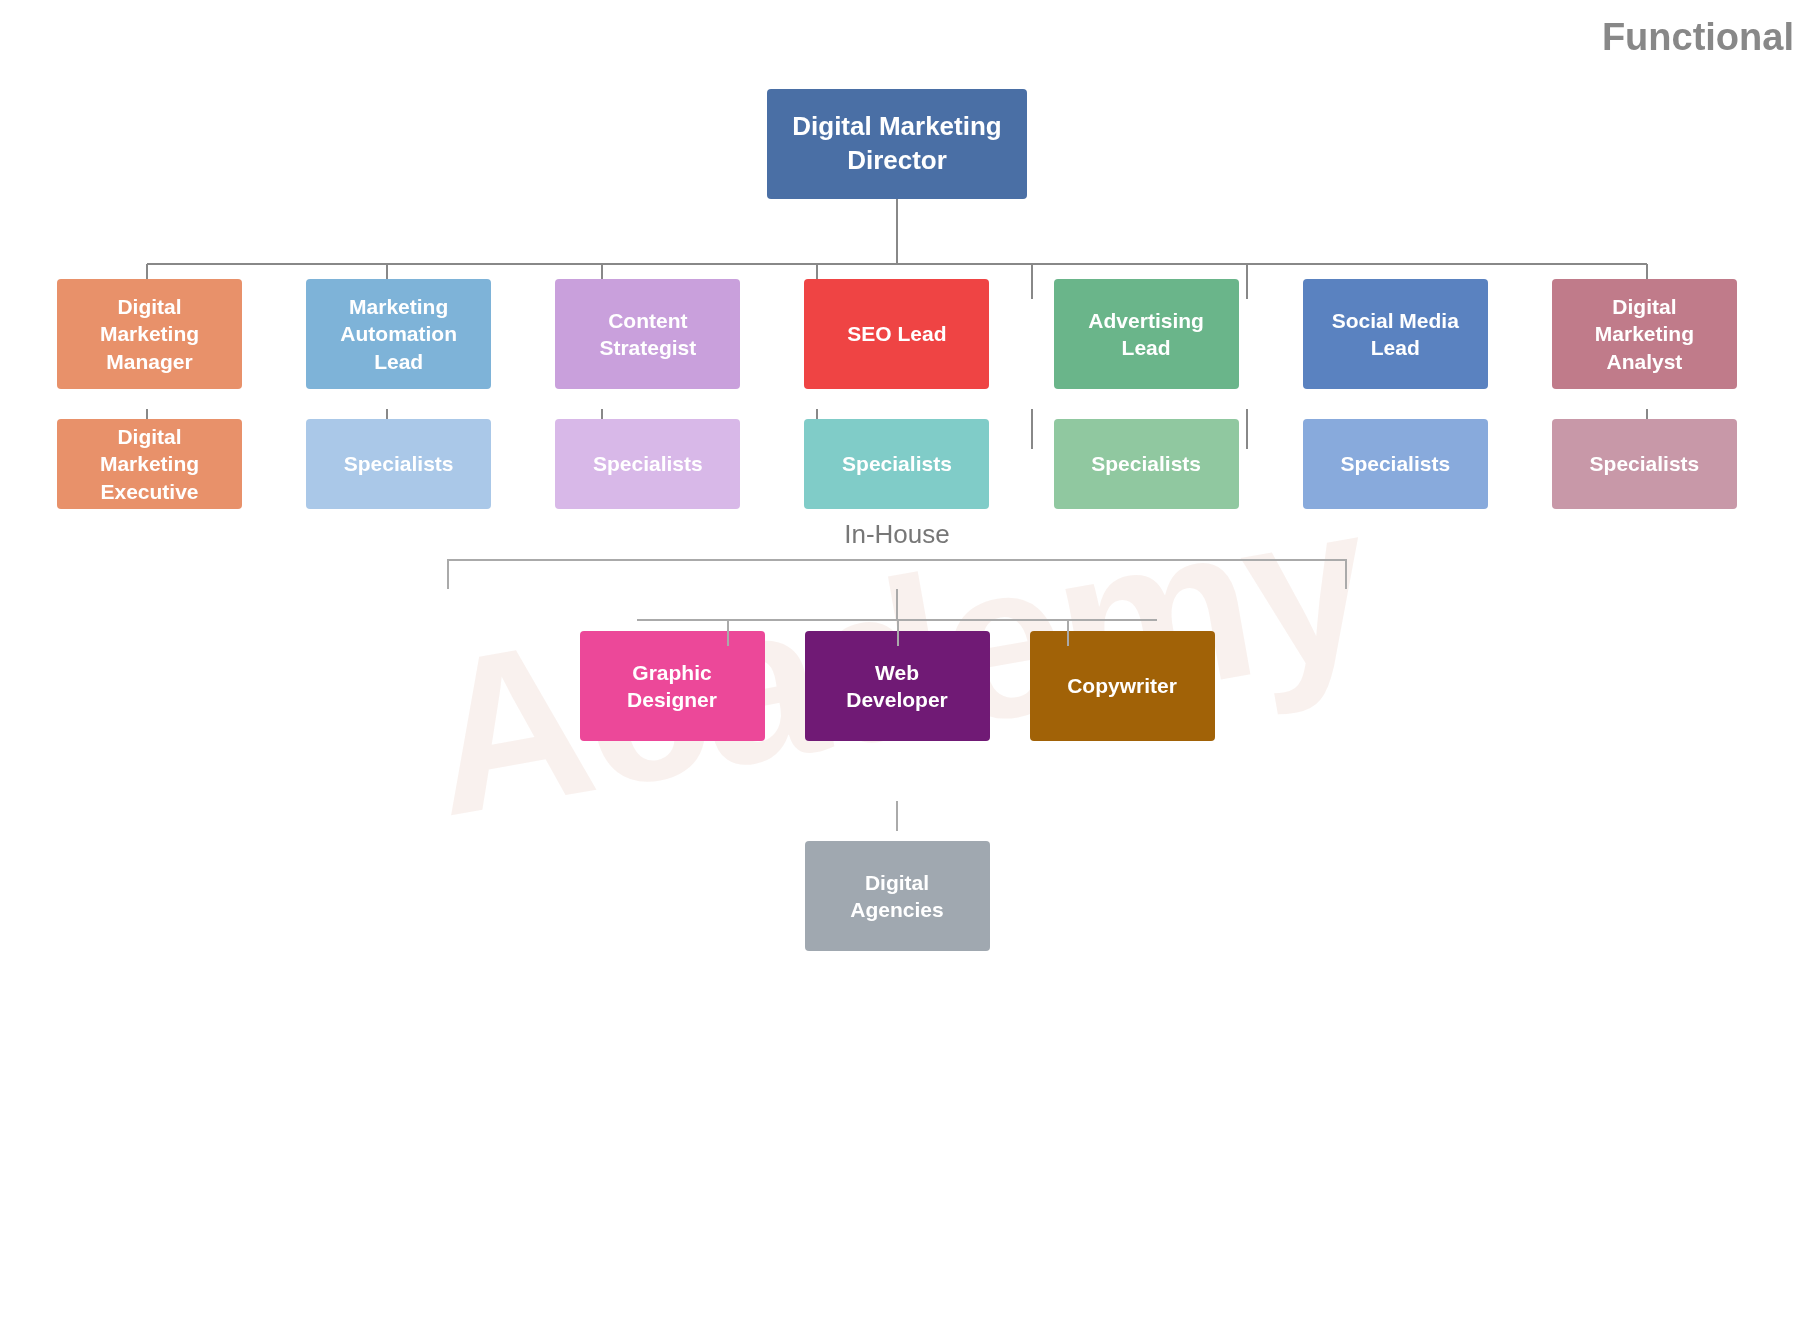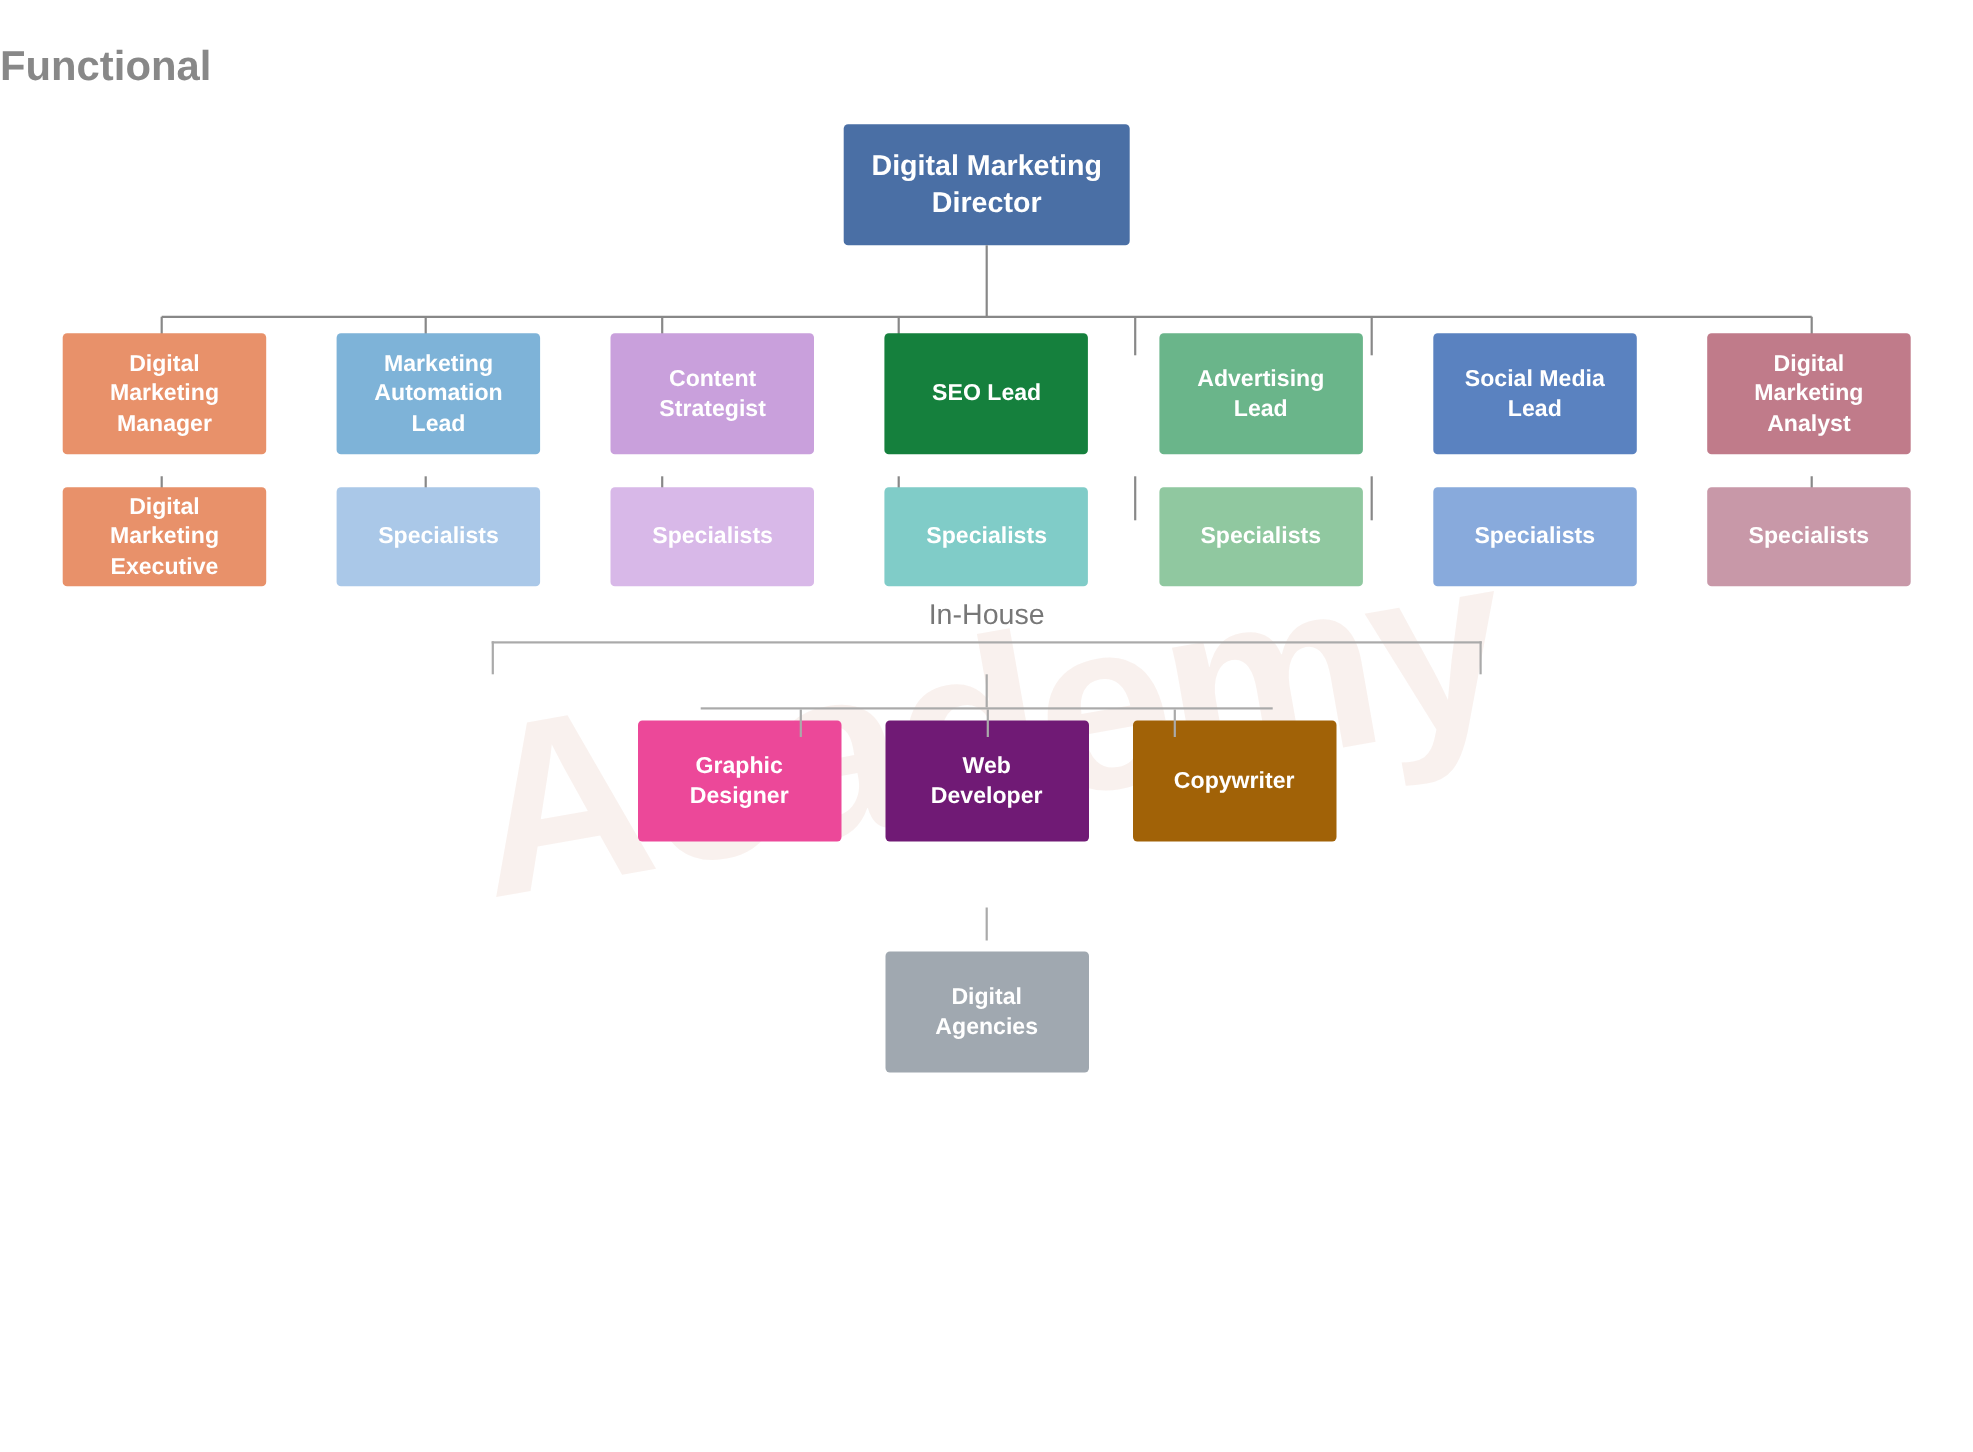--- a/index.html
+++ b/index.html
@@ -21,25 +21,25 @@
       font-size: 220px;
       font-weight: bold;
       color: rgba(220, 180, 160, 0.18);
       white-space: nowrap;
       pointer-events: none;
       z-index: 0;
       letter-spacing: -5px;
     }
 
     .page-title {
-      text-align: left;
+      text-align: right;
       font-size: 38px;
       font-weight: bold;
       color: #888;
-      padding-top: 40px;
+      padding-top: 16px;
       padding-bottom: 30px;
       position: relative;
       z-index: 1;
     }
 
     .chart-container {
       position: relative;
       z-index: 1;
       width: 1700px;
       margin: 0 auto;
@@ -62,21 +62,21 @@
     .node-director {
       background: #4a6fa5;
       width: 260px;
       height: 110px;
       font-size: 26px;
     }
 
     .node-orange { background: #e8916a; }
     .node-blue-light { background: #7eb3d8; }
     .node-purple-light { background: #c9a0dc; }
-    .node-teal { background: #15803d; }
+    .node-teal { background: #ef4444; }
     .node-green { background: #6ab58a; }
     .node-blue-med { background: #5a82c0; }
     .node-pink { background: #c07b8a; }
 
     .node-specialists-blue { background: #aac8e8; color: white; }
     .node-specialists-purple { background: #d8b8e8; color: white; }
     .node-specialists-teal { background: #80ccc8; color: white; }
     .node-specialists-green { background: #90c8a0; color: white; }
     .node-specialists-bluemed { background: #88aadc; color: white; }
     .node-specialists-pink { background: #c898a8; color: white; }

